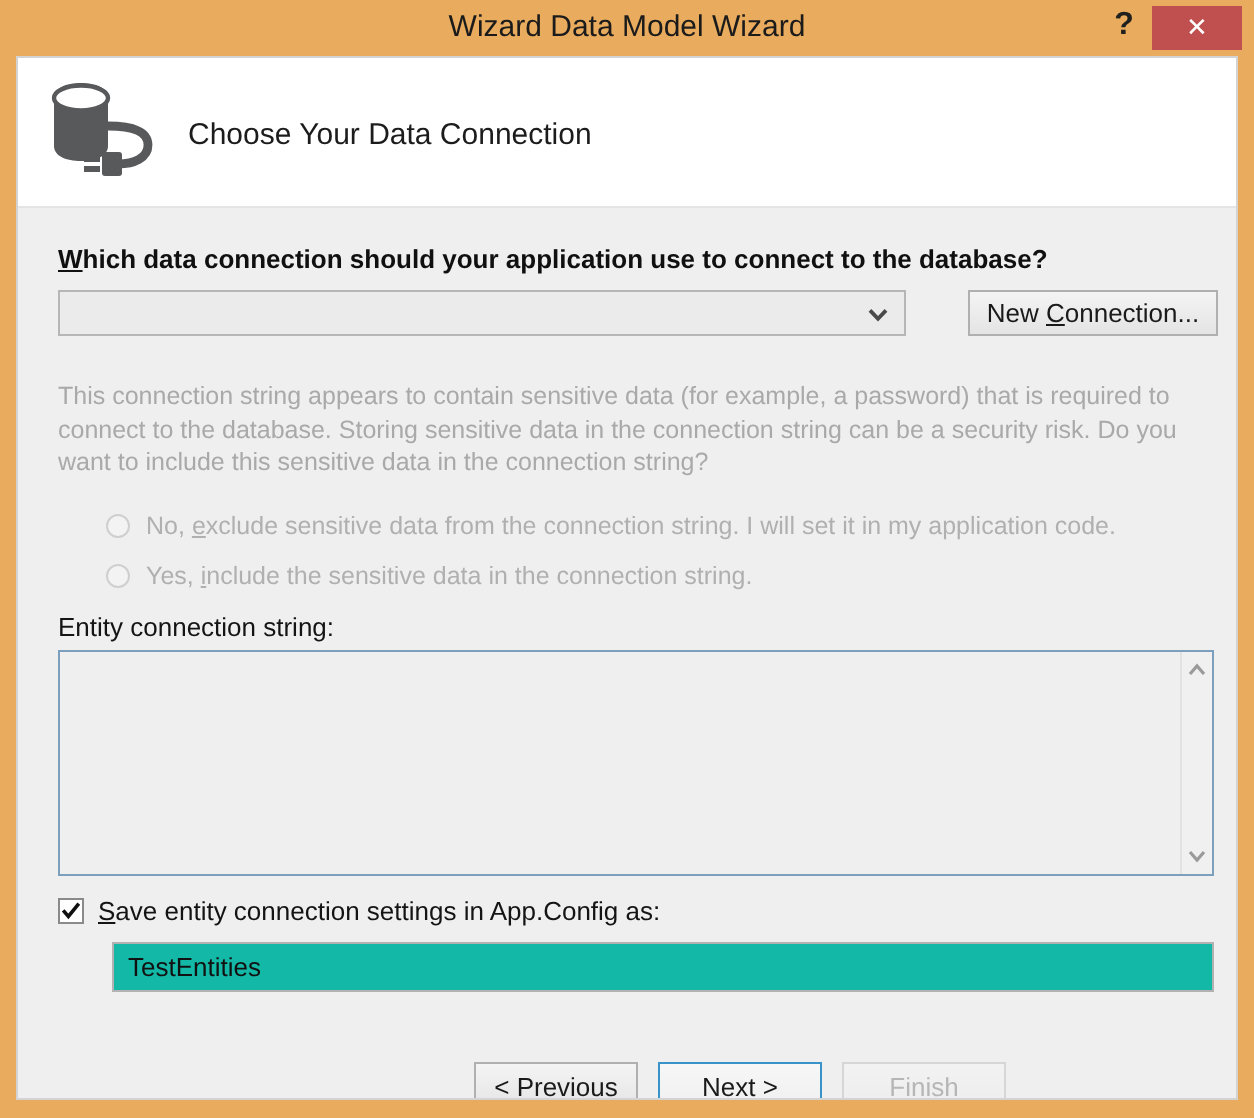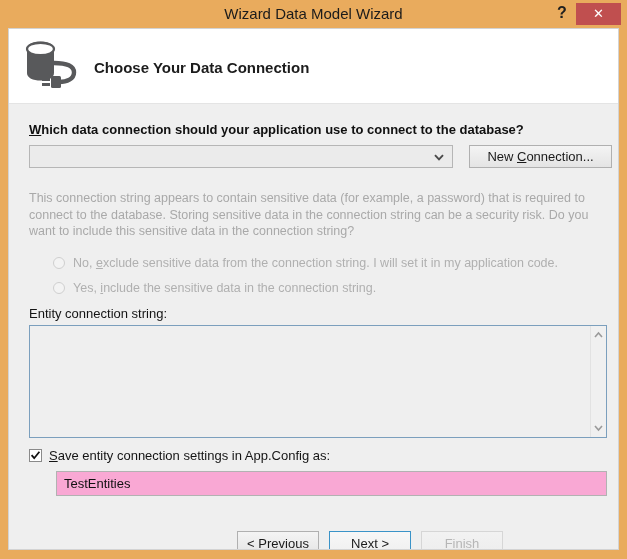--- a/index.html
+++ b/index.html
@@ -97,21 +97,21 @@
     left: 12px;
     top: 8px;
     width: 62px;
     height: 58px;
   }
   .header-title {
     position: absolute;
     left: 85px;
     top: 30px;
     font-size: 15px;
-    font-weight: bold;
+    font-weight: normal;
     color: #1c1c1c;
     white-space: nowrap;
   }
 
   
   .body-area {
     position: absolute;
     left: 0;
     top: 75px;
     width: 609px;
@@ -163,23 +163,23 @@
     background: linear-gradient(to bottom, #f2f2f2 0%, #ededed 100%);
     border: 1px solid #d6d6d6;
   }
   .btn.default {
     border: 1px solid #3a93c8;
     background: linear-gradient(to bottom, #f7f7f7 0%, #efefef 100%);
   }
 
   .new-conn {
     position: absolute;
-    left: 460px;
+    left: 475px;
     top: 41px;
-    width: 143px;
+    width: 125px;
     height: 23px;
     line-height: 21px;
   }
 
   .info-text {
     position: absolute;
     left: 20px;
     top: 86px;
     width: 572px;
     font-size: 12.5px;
@@ -265,21 +265,21 @@
     position: relative;
     box-sizing: border-box;
   }
 
   .name-input {
     position: absolute;
     left: 47px;
     top: 367px;
     width: 551px;
     height: 25px;
-    background: #f9a8d4;
+    background: #14b8a6;
     border: 1px solid #b2b2b2;
     box-sizing: border-box;
     font-family: "Liberation Sans", sans-serif;
     font-size: 13px;
     color: #111111;
     padding: 0 0 0 7px;
     line-height: 23px;
     outline: none;
   }
 

